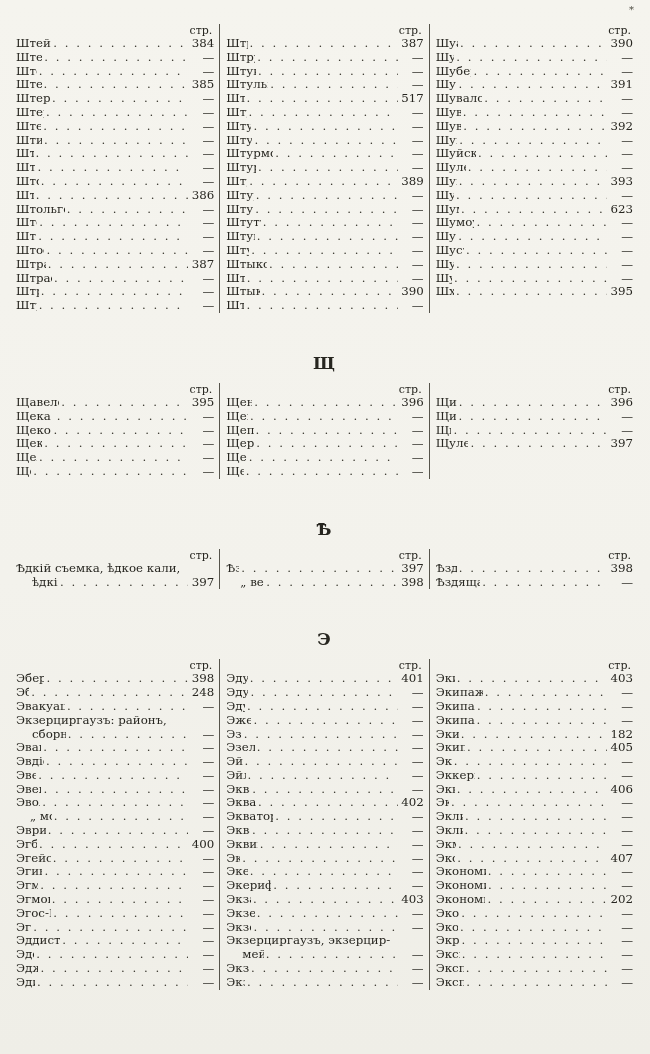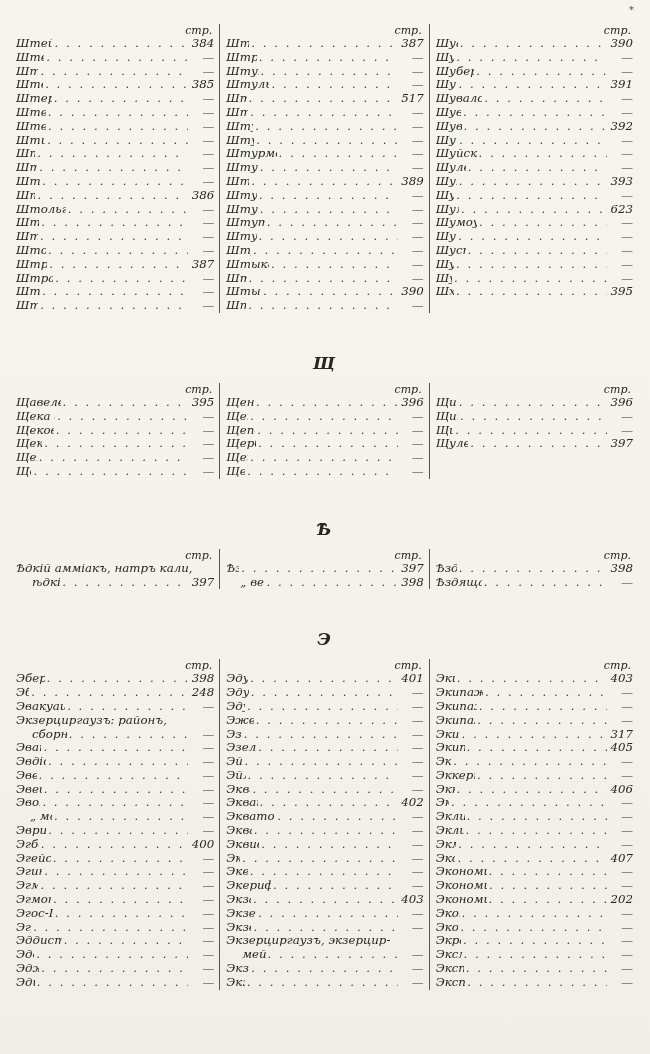--- a/index.html
+++ b/index.html
@@ -18,21 +18,21 @@
   .corner-mark{
     position:absolute;top:4px;right:16px;
     font-size:10px;color:#4a483f;
   }
   .page-header{
     text-align:center;
     padding-top:30px;
     font-size:13px;
     letter-spacing:1.5px;
   }
-  #sections{padding:24px 12px 0 10px;font-style:italic;}
+  #sections{padding:24px 12px 0 10px;}
   .section-heading{
     text-align:center;
     font-weight:bold;
     font-size:17px;
     margin:40px 0 10px 0;
   }
   .section{
     display:grid;
     grid-template-columns:1fr 1fr 1fr;
   }
@@ -481,21 +481,21 @@
             <span class="label">Щулепниковъ</span>
             <span class="leader"></span>
             <span class="pageno">397</span>
           </div>
         </div>
       </div>
       <div class="section-heading">Ѣ</div>
       <div class="section">
         <div class="col">
           <div class="page-label">стр.</div>
-          <div class="entry-first">Ѣдкій амміакъ, натръ кали,</div>
+          <div class="entry-first">Ѣдкій съемка, ѣдкое кали,</div>
           <div class="entry cont">
             <span class="label">ѣдкій натръ</span>
             <span class="leader"></span>
             <span class="pageno">397</span>
           </div>
         </div>
         <div class="col sep">
           <div class="page-label">стр.</div>
           <div class="entry">
             <span class="label">Ѣзда</span>
@@ -770,21 +770,21 @@
             <span class="pageno">—</span>
           </div>
           <div class="entry">
             <span class="label">Экипажные суды</span>
             <span class="leader"></span>
             <span class="pageno">—</span>
           </div>
           <div class="entry">
             <span class="label">Экипажъ</span>
             <span class="leader"></span>
-            <span class="pageno">317</span>
+            <span class="pageno">182</span>
           </div>
           <div class="entry">
             <span class="label">Экипировка</span>
             <span class="leader"></span>
             <span class="pageno">405</span>
           </div>
           <div class="entry">
             <span class="label">Эккау</span>
             <span class="leader"></span>
             <span class="pageno">—</span>

